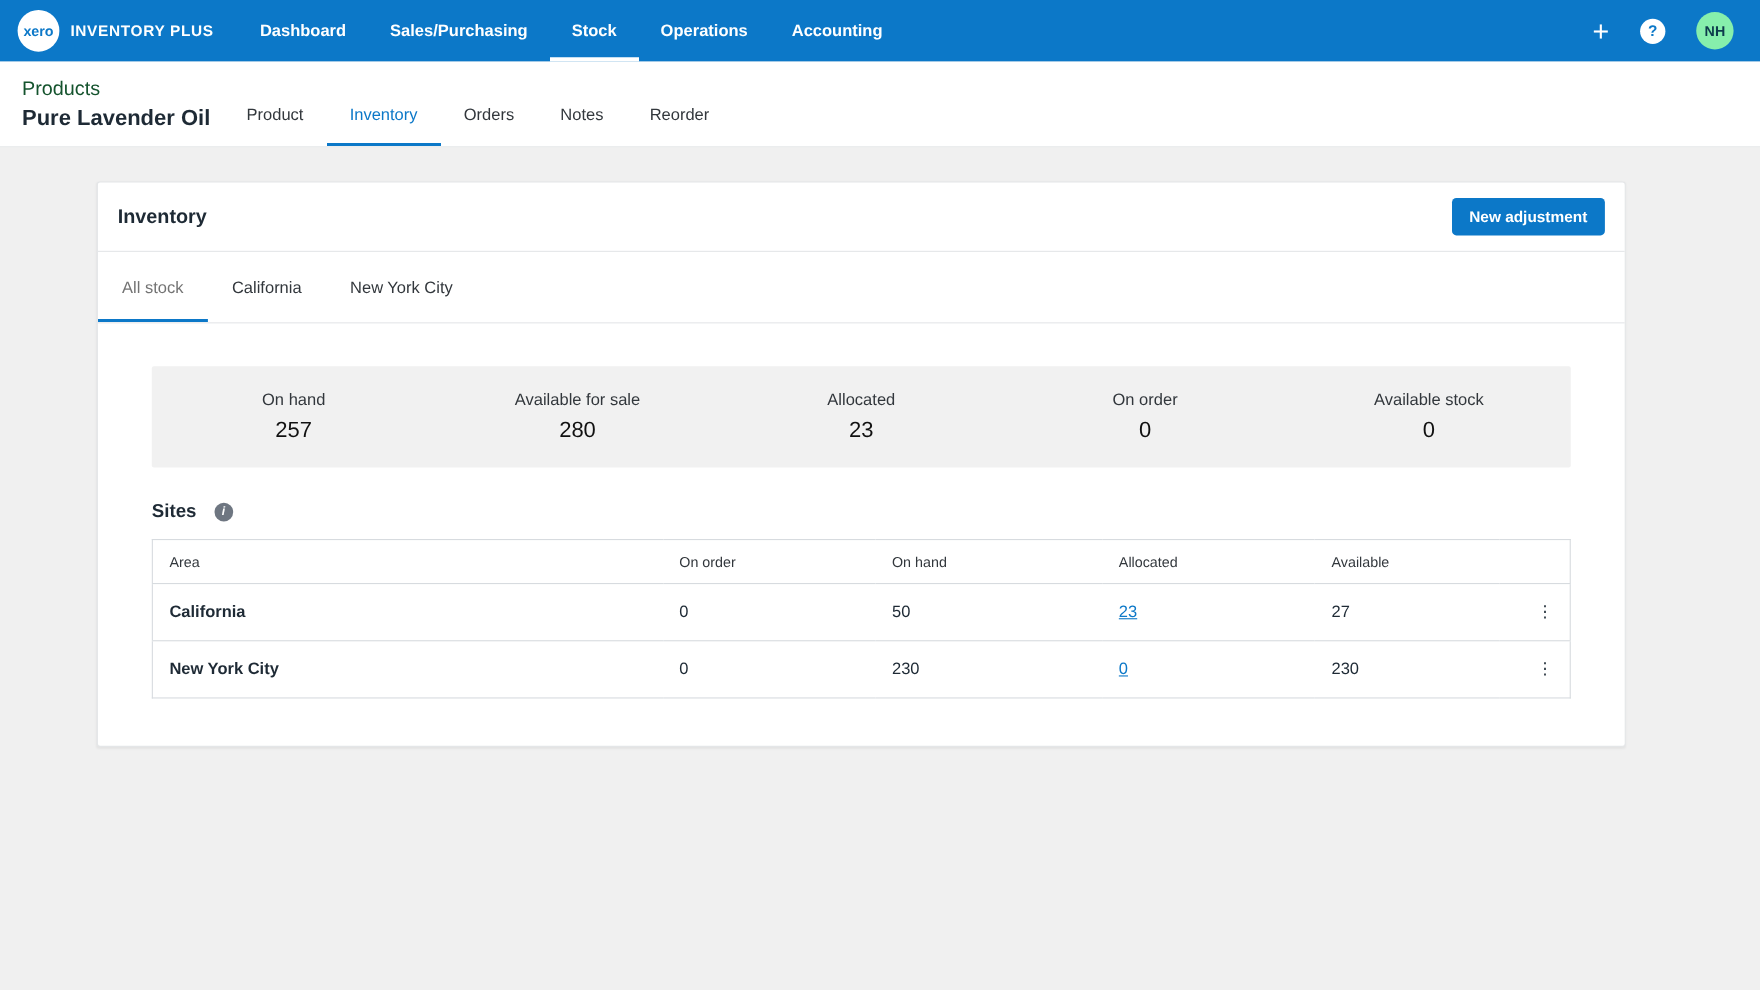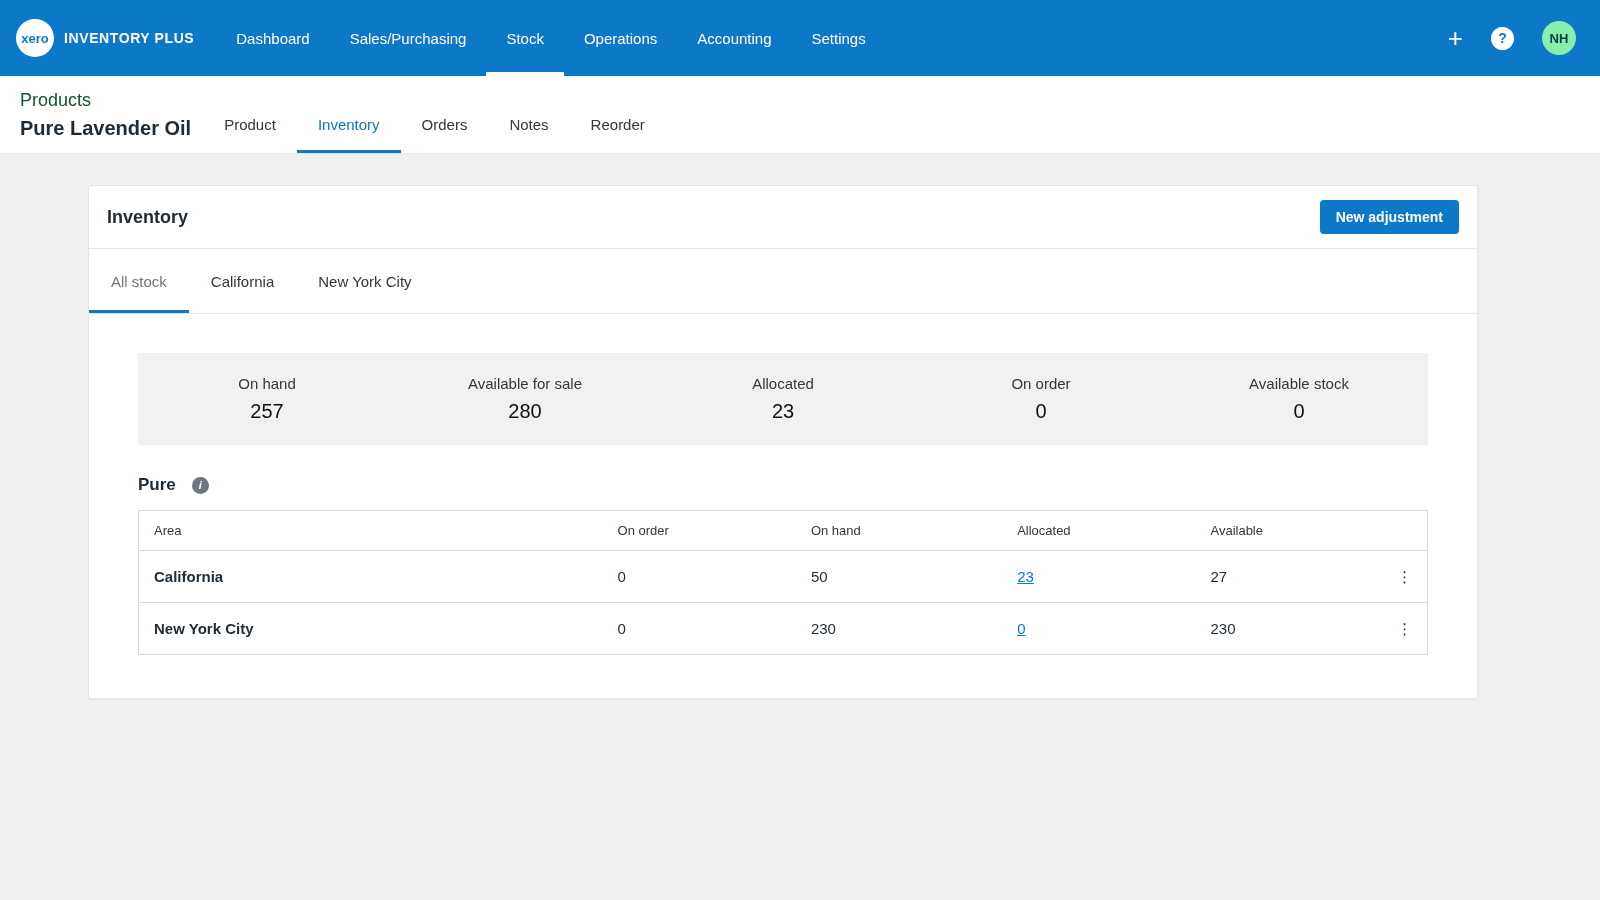--- a/index.html
+++ b/index.html
@@ -5,21 +5,21 @@
   * { margin: 0; padding: 0; box-sizing: border-box; }
   html, body { width: 1600px; height: 900px; overflow: hidden; }
   body {
     font-family: "Liberation Sans", sans-serif;
     background: #f0f0f0;
     color: #222b35;
   }
 
   
   .topnav {
-    height: 76px;
+    height: 56px;
     background: #0c78c8;
     display: flex;
     align-items: stretch;
     padding: 0 24px 0 16px;
     color: #fff;
   }
   .brand {
     display: flex;
     align-items: center;
     gap: 10px;
@@ -36,21 +36,21 @@
   .app-name {
     font-size: 14px;
     font-weight: 700;
     letter-spacing: 0.6px;
   }
   .nav-items { display: flex; align-items: stretch; }
   .nav-item {
     display: flex; align-items: center;
     padding: 0 20px;
     font-size: 15px;
-    font-weight: 400;
+    font-weight: 700;
     cursor: pointer;
     position: relative;
   }
   .nav-item.active { box-shadow: inset 0 -4px 0 #ffffff; }
   .topnav-right {
     margin-left: auto;
     display: flex; align-items: center;
     gap: 28px;
   }
   .plus-icon {
@@ -244,21 +244,20 @@
   <div class="brand">
     <div class="logo-circle">xero</div>
     <div class="app-name">INVENTORY PLUS</div>
   </div>
   <div class="nav-items">
     <div class="nav-item">Dashboard</div>
     <div class="nav-item">Sales/Purchasing</div>
     <div class="nav-item active">Stock</div>
     <div class="nav-item">Operations</div>
     <div class="nav-item">Accounting</div>
-    <div class="nav-item">Settings</div>
   </div>
   <div class="topnav-right">
     <div class="plus-icon">+</div>
     <div class="help-icon">?</div>
     <div class="avatar">NH</div>
   </div>
 </div>
 
 <div class="subheader">
   <div class="title-block">
@@ -307,21 +306,21 @@
           <div class="stat-label">On order</div>
           <div class="stat-value">0</div>
         </div>
         <div class="stat">
           <div class="stat-label">Available stock</div>
           <div class="stat-value">0</div>
         </div>
       </div>
 
       <div class="sites-heading">
-        <div class="sites-title">Pure</div>
+        <div class="sites-title">Sites</div>
         <div class="info-icon">i</div>
       </div>
 
       <table class="sites-table">
         <colgroup>
           <col class="c-area">
             <col class="c-onorder">
             <col class="c-onhand">
           <col class="c-alloc">
             <col class="c-avail">

